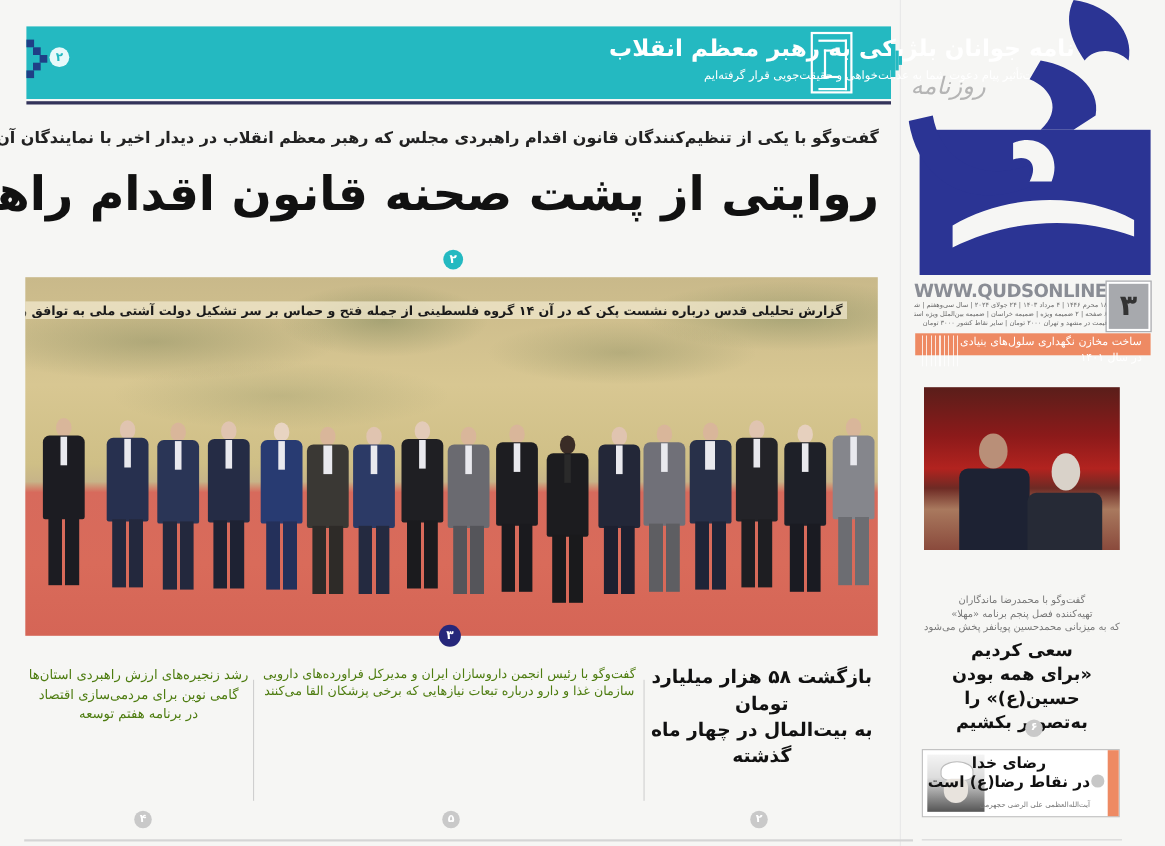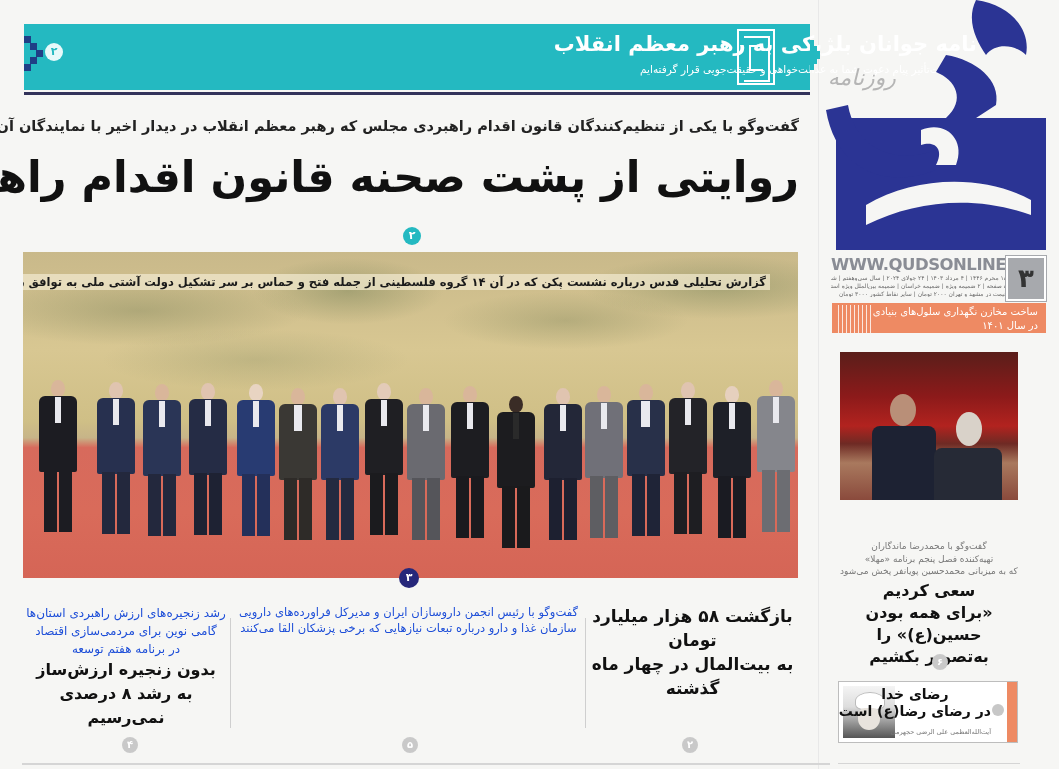--- a/index.html
+++ b/index.html
@@ -42,32 +42,32 @@
   .person { position: absolute; bottom: 0; width: 46px; }
   .person .head { position:absolute; left:16px; top:0; width:14px; height:17px; border-radius:50% 50% 45% 45%; background:#d9b69a; }
   .person .body { position:absolute; left:4px; top:16px; width:38px; height:76px; border-radius:6px 6px 2px 2px; }
   .person .shirt { position:absolute; left:20px; top:17px; width:6px; height:26px; background:#e9e9ee; }
   .person .legs { position:absolute; left:9px; top:90px; width:28px; height:62px;
      background: linear-gradient(90deg, var(--c) 0 45%, transparent 45% 55%, var(--c) 55% 100%); }
   .navy-num { left: 399px; top: 568px; background: #26277a; color: #fff; width: 20px; height: 20px; line-height: 20px; }
 
   
   .story { text-align: center; }
-  .kick-grey { color: #1d4ed8; font-size: 12.5px; line-height: 17px; }
+  .kick-grey { color: #4d7c0f; font-size: 12.5px; line-height: 17px; }
   .hl-mid { color: #111; font-weight: bold; }
   .gray-num { background: #c9c9c9; color: #fff; width: 16px; height: 16px; line-height: 16px; font-size: 10px; }
   .vline { width: 1px; background: #cfcfcf; }
   .bottom-rule { left: 22px; top: 763px; width: 808px; height: 2px; background: #d5d5d5; }
 
   
   .mast { left: 826px; top: 0; width: 222px; height: 250px; }
   .mast-site { left: 831px; top: 255px; font-size: 16.5px; font-weight: bold; color: #8a8d95; letter-spacing: -.5px; white-space: nowrap; }
   .mast-info { left: 831px; right: 52px; text-align: right; font-size: 6px; color: #6a6a6a; white-space: nowrap; overflow: hidden; }
   .issue-box { left: 1006px; top: 256px; width: 40px; height: 45px; background: #a7a9ad; border: 2px solid #fff; outline: 1px solid #a7a9ad; color: #333; font-size: 26px; line-height: 40px; text-align: center; font-weight: bold; }
-  .orange-box { left: 832px; top: 303px; width: 214px; height: 30px; background: #ee8a63; }
+  .orange-box { left: 832px; top: 303px; width: 214px; height: 20px; background: #ee8a63; }
   .orange-stripes { position:absolute; left:6px; top:2px; width:34px; height:28px;
      background: repeating-linear-gradient(90deg, #fff 0 1px, transparent 1px 4px); opacity:.8; }
   .orange-text { right: 8px; top: 2px; color:#fff; font-size: 10px; line-height: 14px; text-align: right; white-space: nowrap; }
 
   
   .side-photo { left: 840px; top: 352px; width: 178px; height: 148px; overflow: hidden;
      background: linear-gradient(180deg, #5a1e1a 0%, #8c1a1a 30%, #b2231f 50%, #6e2a24 62%, #a9795e 75%, #8a4a3c 100%); }
   .sp-person { position:absolute; border-radius: 8px 8px 0 0; }
   .sp-head { position:absolute; border-radius: 50%; }
 
@@ -235,22 +235,20 @@
 <div class="abs story rtl" style="left:236px;width:345px;top:604px">
   <div class="kick-grey" style="white-space:pre-line;font-size:11.5px;line-height:16px">گفت‌وگو با رئیس انجمن داروسازان ایران و مدیرکل فراورده‌های دارویی
 سازمان غذا و دارو درباره تبعات نیازهایی که برخی پزشکان القا می‌کنند</div>
 </div>
 <div class="abs circle-num gray-num" style="left:402px;top:737px">۵</div>
 
 <div class="abs story rtl" style="left:24px;width:204px;top:604px">
   <div class="kick-grey" style="white-space:pre-line;font-size:12px;line-height:18px">رشد زنجیره‌های ارزش راهبردی استان‌ها
 گامی نوین برای مردمی‌سازی اقتصاد
 در برنامه هفتم توسعه</div>
-  <div class="hl-mid" style="white-space:pre-line;font-size:16px;line-height:24px">بدون زنجیره ارزش‌ساز
-به رشد ۸ درصدی نمی‌رسیم</div>
 </div>
 <div class="abs circle-num gray-num" style="left:122px;top:737px">۴</div>
 
 <div class="abs bottom-rule"></div>
 
 <svg class="abs mast" viewBox="0 0 222 250">
   <rect x="10" y="118" width="210" height="132" fill="#2b3494"></rect>
   <path d="M150 0 C 185 5, 205 30, 200 55 C 190 45, 170 42, 160 55 C 150 40, 140 20, 150 0 Z" fill="#2b3494"></path>
   <path d="M120 55 C 150 60, 175 80, 170 105 L 150 118 L 120 118 C 140 100, 130 80, 110 72 Z" fill="#2b3494"></path>
   <path d="M0 110 C 10 170, 60 190, 110 170 L 110 150 C 70 165, 30 150, 22 105 Z" fill="#2b3494"></path>
@@ -284,17 +282,17 @@
 «برای همه بودن حسین(ع)» را
 به‌تصویر بکشیم</div>
 <div class="abs circle-num gray-num side-num">۶</div>
 
 <div class="abs quote-box">
   <div class="quote-bar"></div>
   <div class="quote-img"></div>
   <div class="quote-icon"></div>
   <div class="rtl quote-text">
     <div>رضای خدا</div>
-    <div>در رضای رضا(ع) است</div>
+    <div>در نقاط رضا(ع) است</div>
   </div>
   <div class="rtl quote-sig">آیت‌الله‌العظمی علی الرضی حجهرمی</div>
 </div>
 <div class="abs side-rule"></div>
 
 </body></html>

